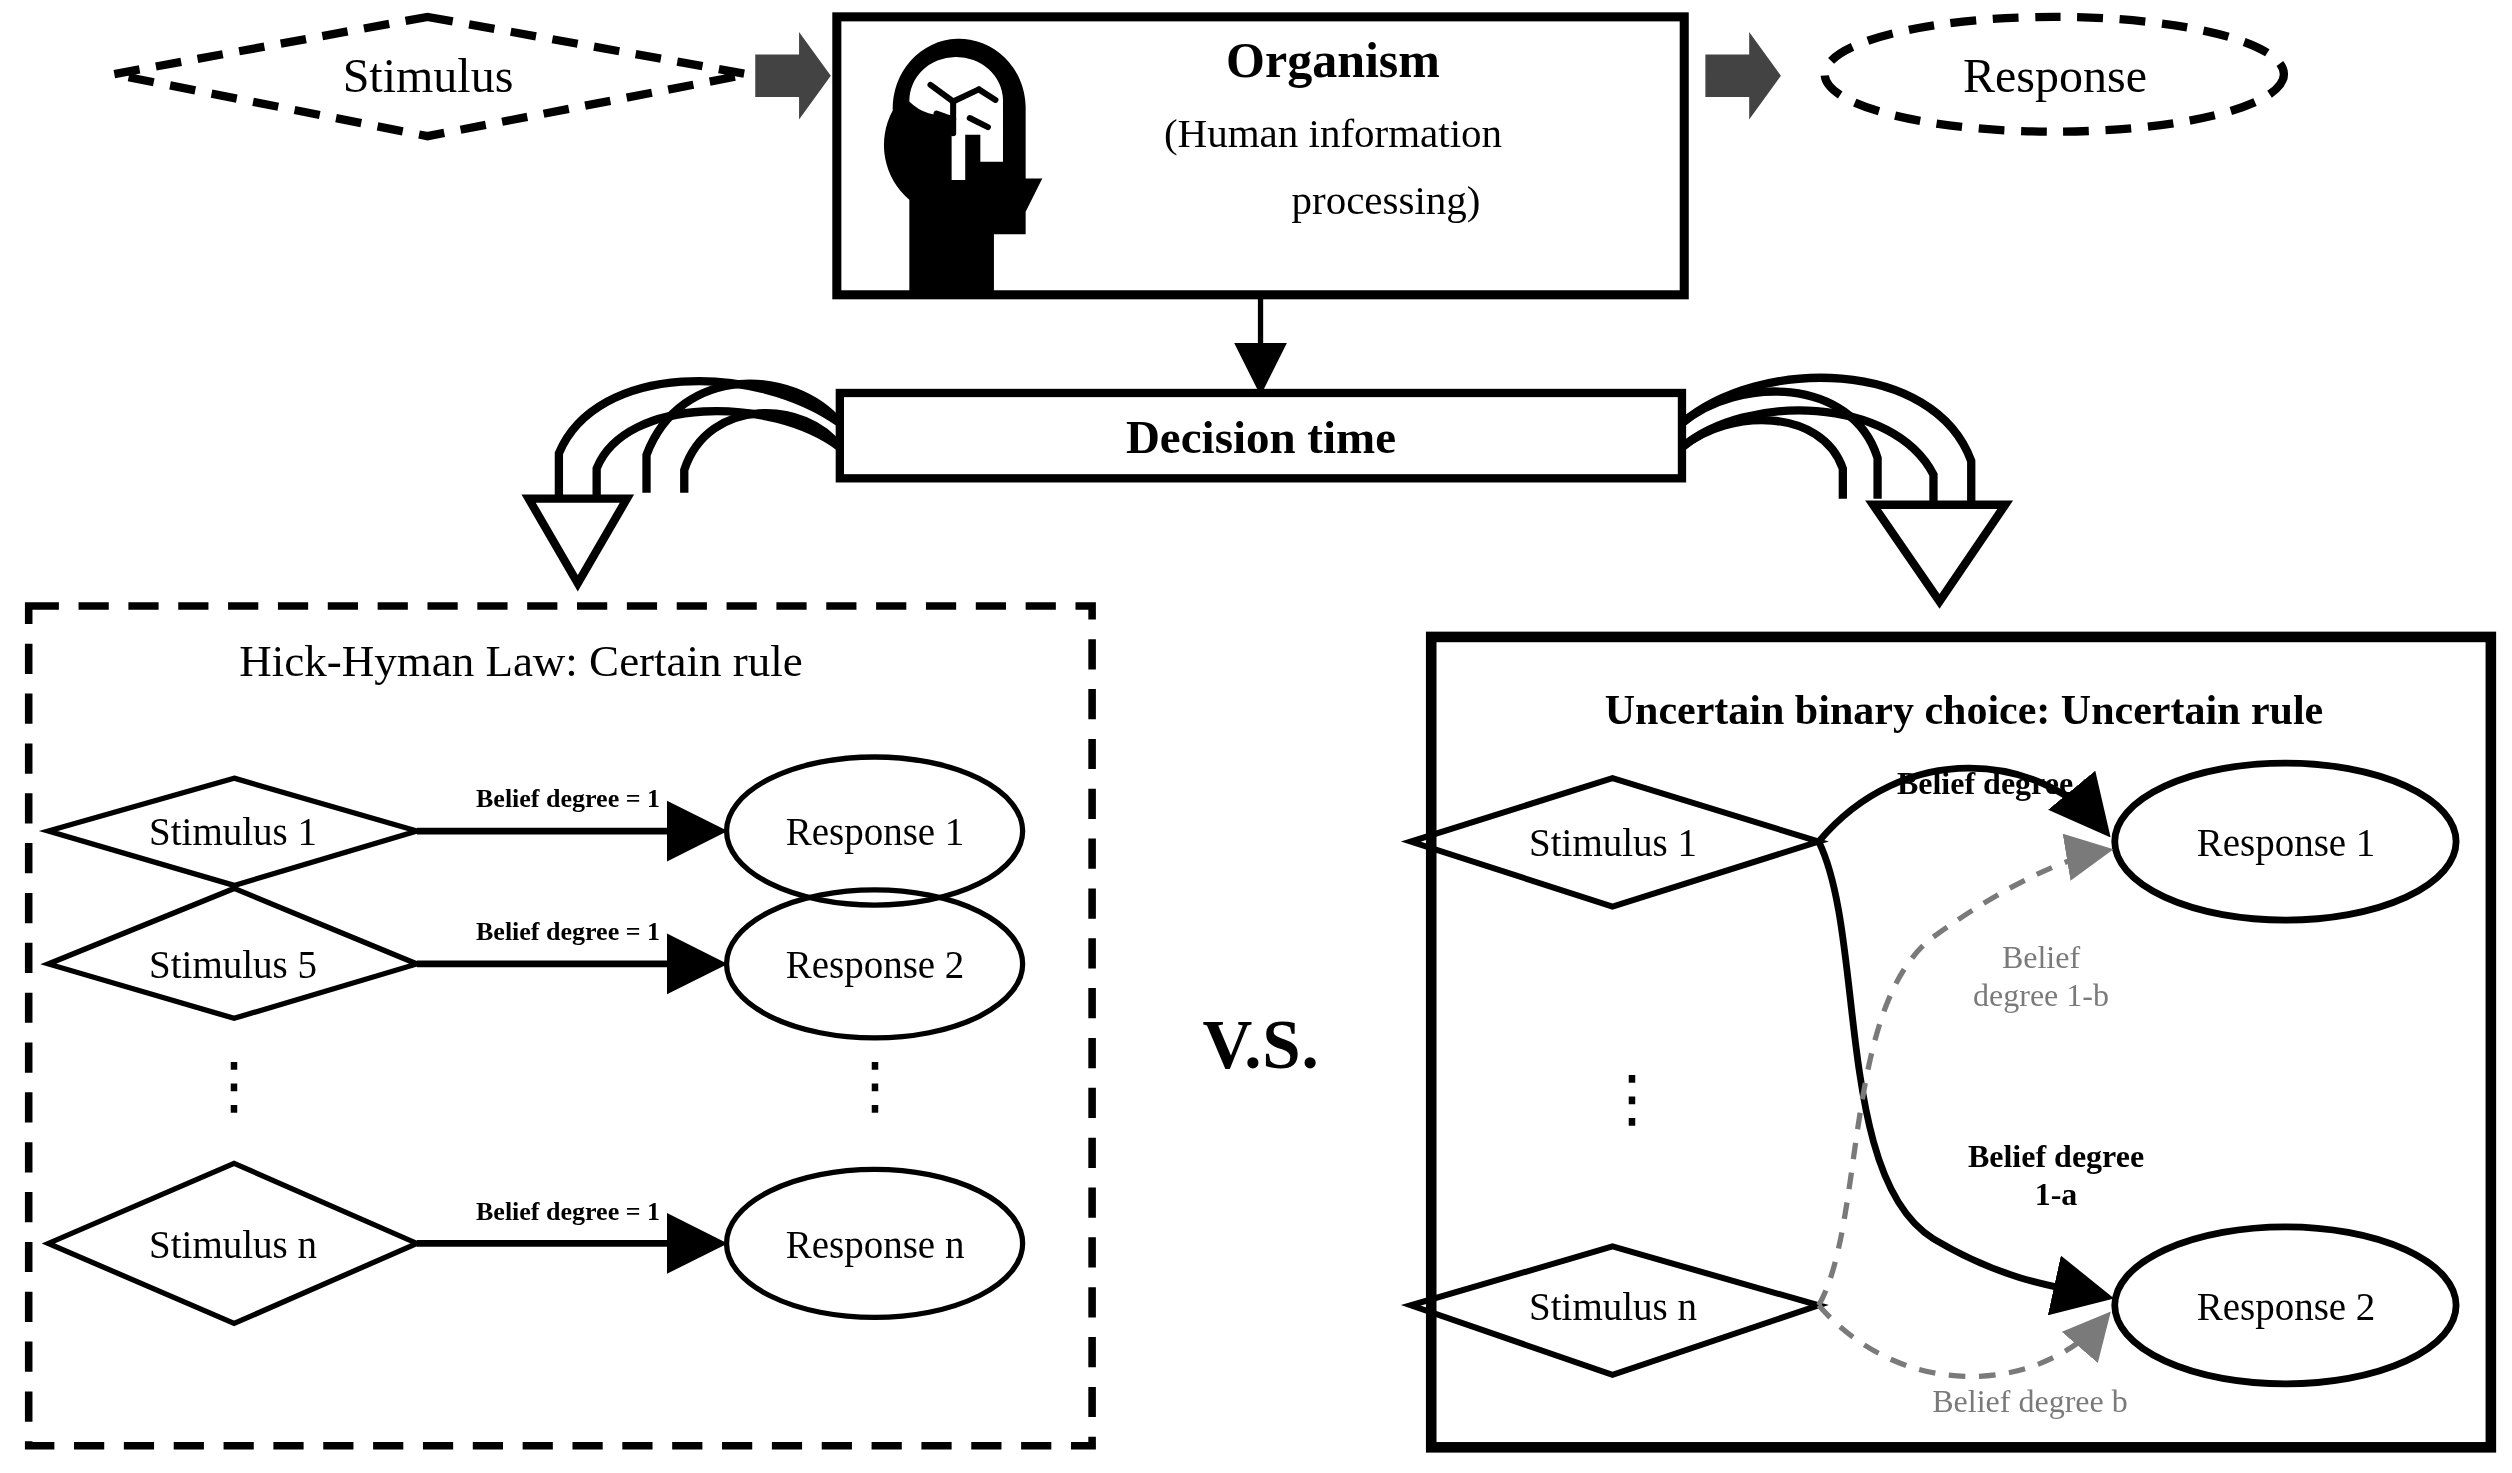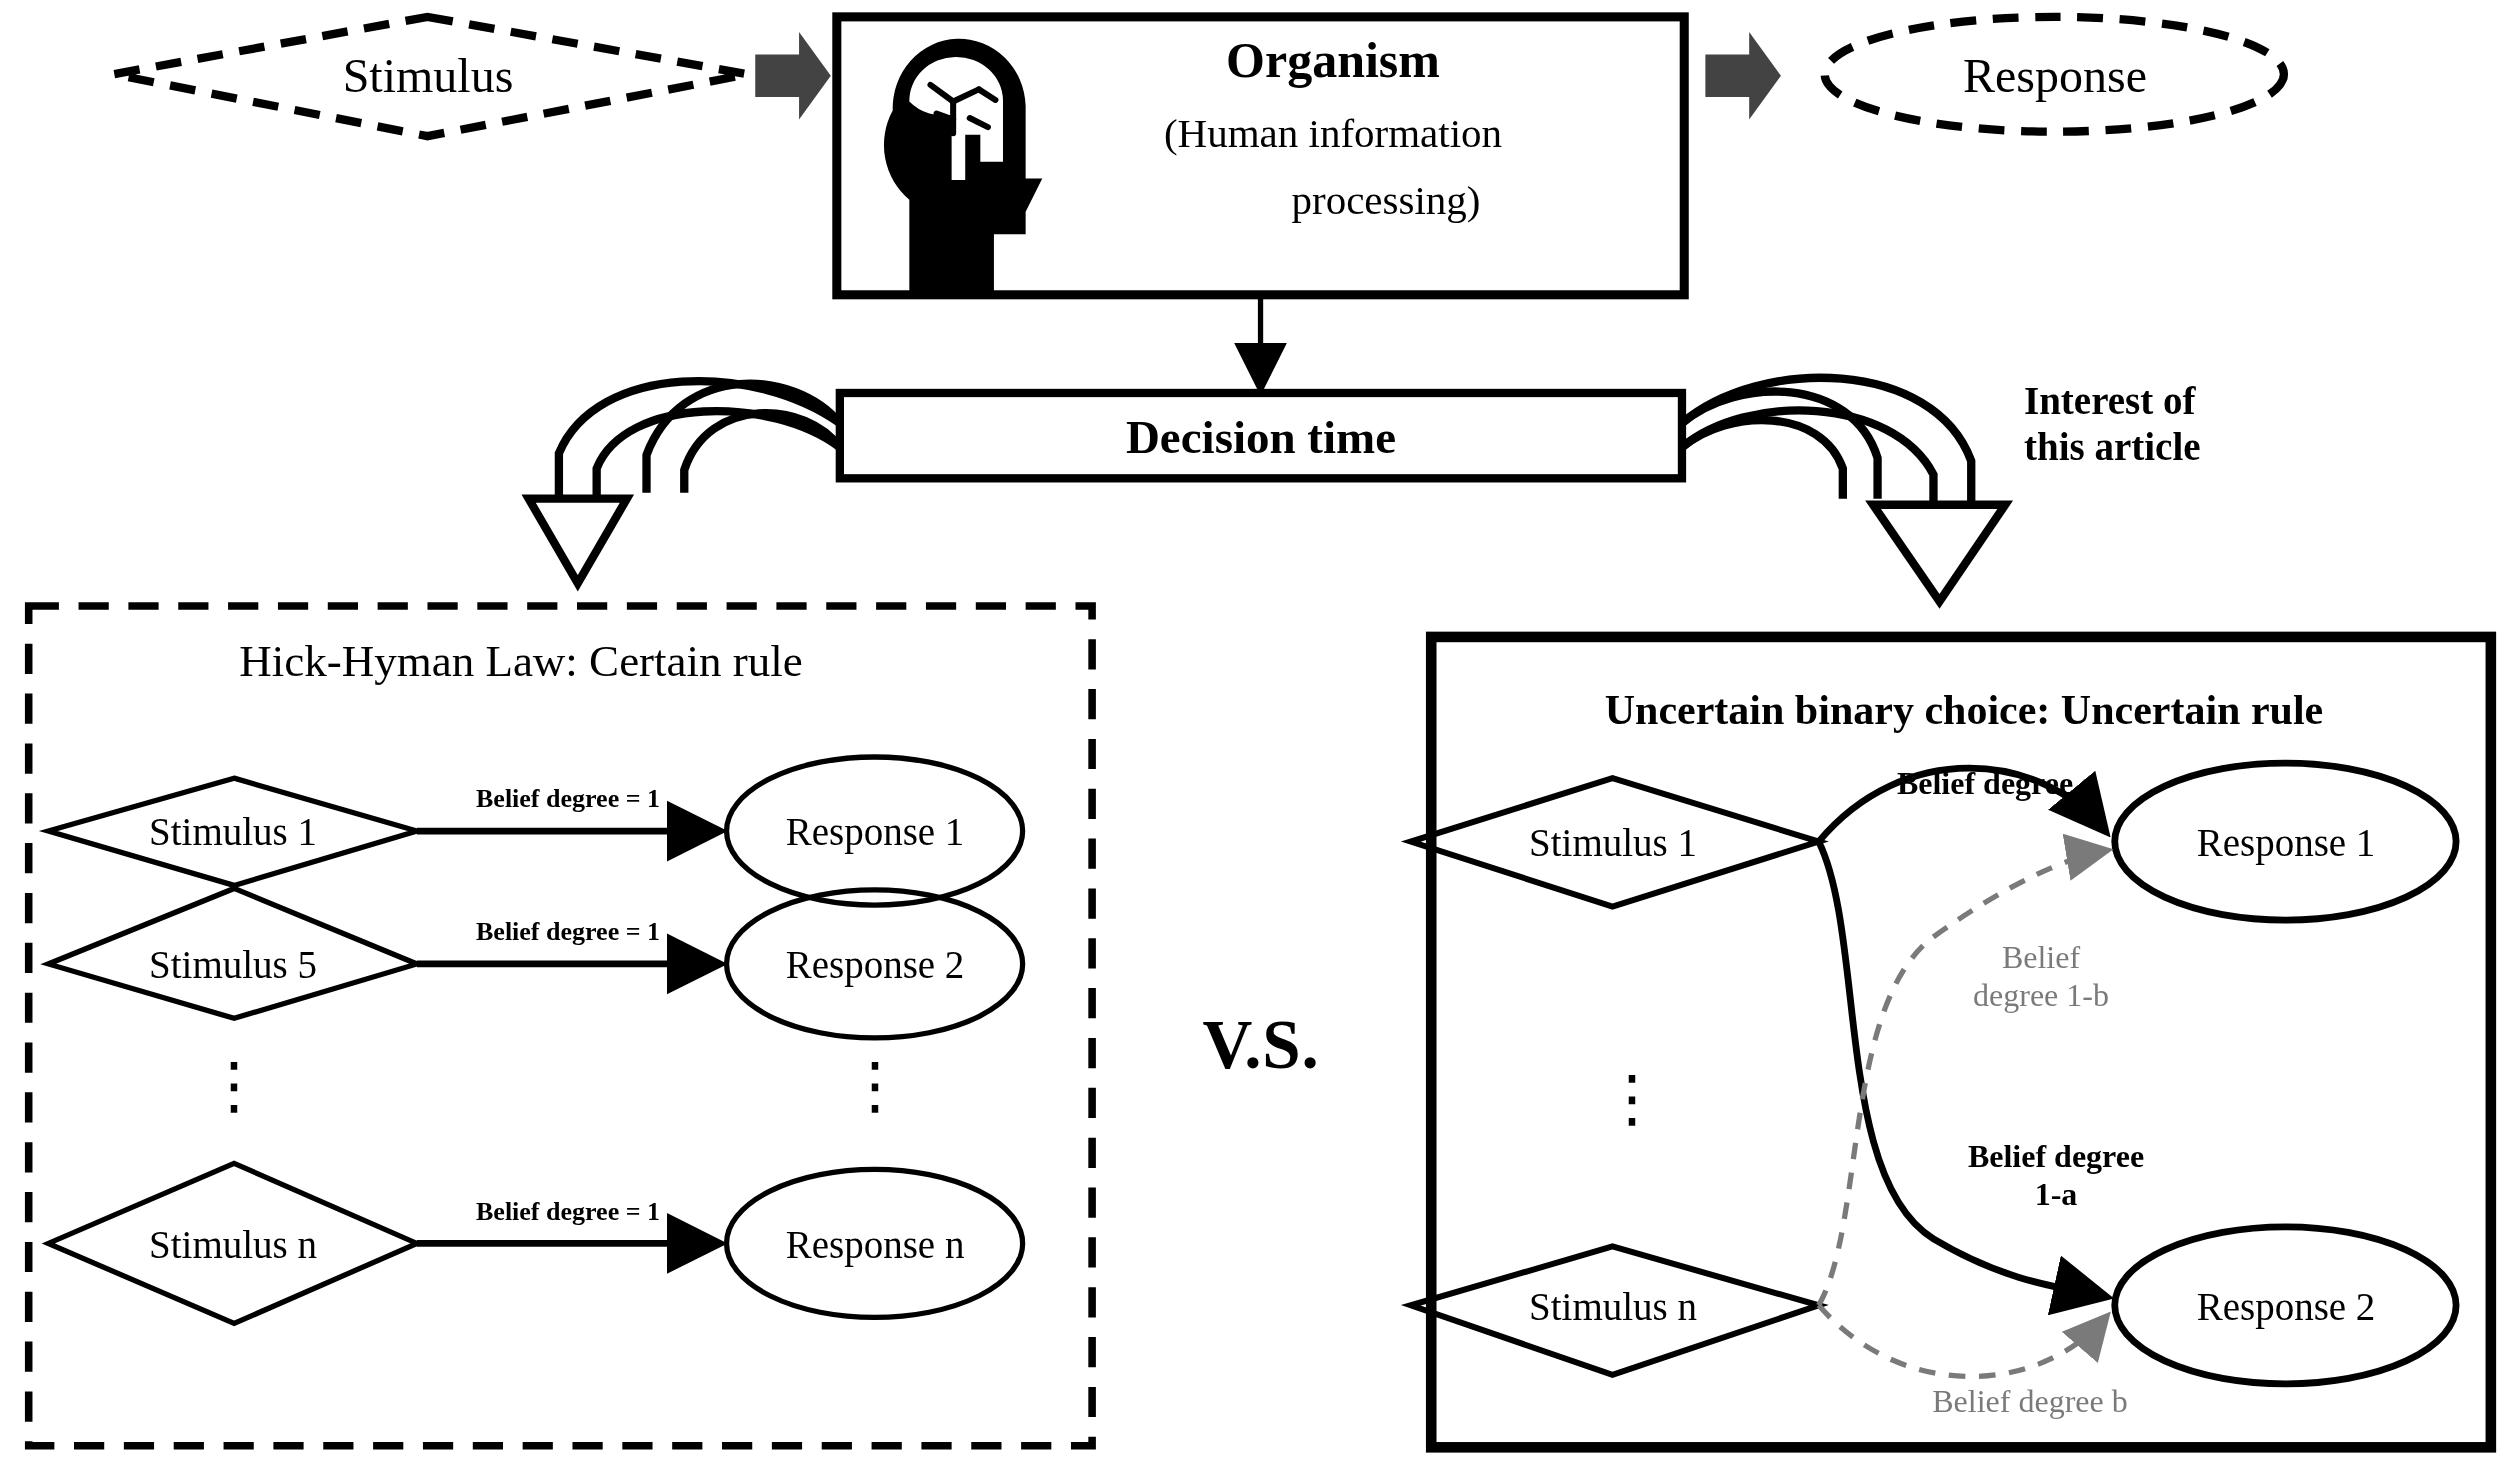--- a/index.html
+++ b/index.html
@@ -147,21 +147,20 @@
 <div class="lbl ctr t-stimulus" style="left:428px;top:76px;">Stimulus</div>
 
 <div class="lbl ctr t-organism" style="left:1333px;top:60px;">Organism</div>
 <div class="lbl ctr t-organism-sub" style="left:1333px;top:134px;">(Human information</div>
 <div class="lbl ctr t-organism-sub" style="left:1386px;top:201px;">processing)</div>
 
 <div class="lbl ctr t-response" style="left:2055px;top:76px;">Response</div>
 
 <div class="lbl ctr t-decision" style="left:1261px;top:437px;">Decision time</div>
 
-<div class="lbl t-interest" style="left:2024px;top:378px;text-align:left;"><span>Interest of</span><br><span>this article</span></div>
 
 <div class="lbl ctr t-vs" style="left:1261px;top:1046px;">V.S.</div>
 
 <div class="lbl ctr t-paneltitle-left" style="left:521px;top:661px;">Hick-Hyman Law: Certain rule</div>
 
 <div class="lbl ctr t-node" style="left:233px;top:832px;">Stimulus 1</div>
 <div class="lbl ctr t-edge" style="left:568px;top:799px;">Belief degree = 1</div>
 <div class="lbl ctr t-node" style="left:875px;top:832px;">Response 1</div>
 
 <div class="lbl ctr t-node" style="left:233px;top:965px;">Stimulus 5</div>

